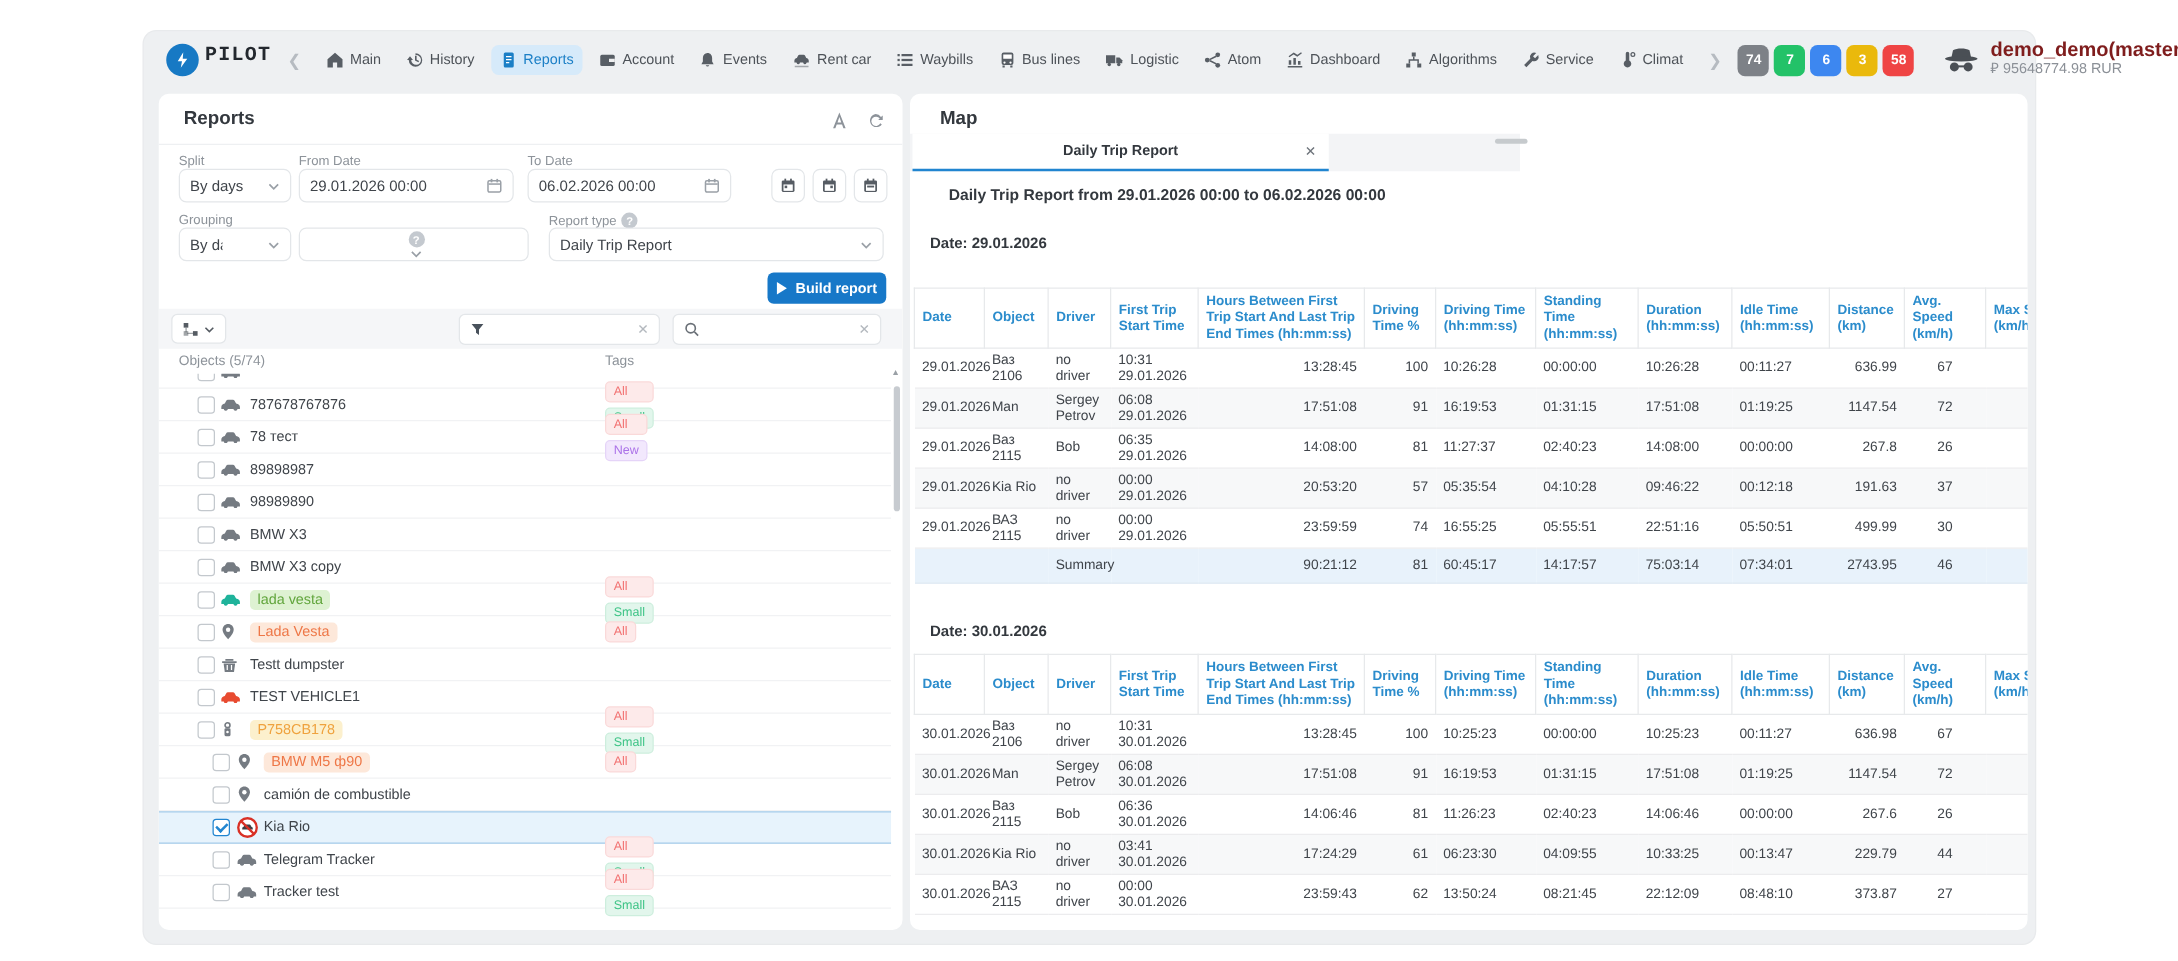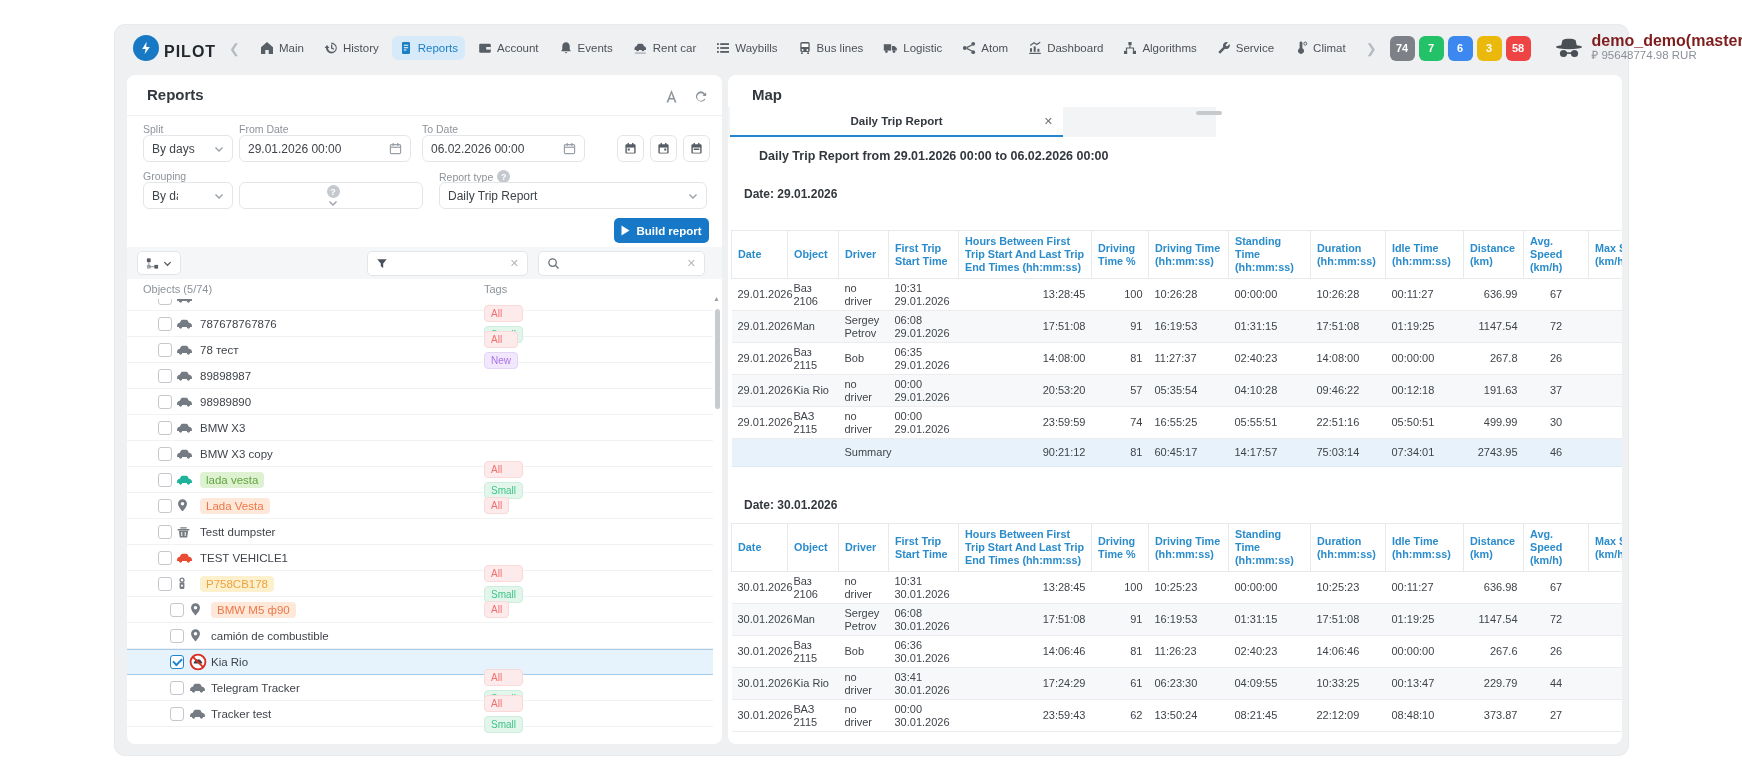--- a/index.html
+++ b/index.html
@@ -1,21 +1,21 @@
 <!DOCTYPE html>
 <html><head>
 <meta charset="utf-8">
 <style>
   * { margin:0; padding:0; box-sizing:border-box; }
   html,body { width:1742px; height:769px; background:#ffffff; font-family:"Liberation Sans", sans-serif; overflow:hidden; }
   .app { position:absolute; left:115px; top:25px; width:1513px; height:730px; background:#eef0f2; border-radius:10px; box-shadow:0 0 0 1px #e8eaec; }
 
   
   .nav { position:absolute; left:10px; right:10px; top:4px; height:38px; display:flex; align-items:center; gap:13px; padding:0 8px; }
-  .logo { display:flex; align-items:flex-end; gap:5px; flex:0 0 auto; }
+  .logo { display:flex; align-items:flex-start; gap:5px; flex:0 0 auto;font-family:Liberation Mono, monospace; }
   .logo-badge { width:26px; height:26px; border-radius:50%; background:#1779c4; display:flex; align-items:center; justify-content:center; }
   .logo-badge svg { width:16px; height:16px; }
   .logo-text { font-size:16px; font-weight:700; letter-spacing:1px; color:#23282e; }
   .nav-chev { color:#b6bbc1; font-size:13px; flex:0 0 auto; cursor:pointer; }
   .nav-item { display:flex; align-items:center; gap:5px; font-size:11.5px; color:#4d5258; padding:5px 7px; border-radius:6px; white-space:nowrap; cursor:pointer; }
   .nav-item .icn { color:#585e65; display:flex; }
   .nav-item.active { background:#d6eafa; color:#1b7fc6; }
   .nav-item.active .icn { color:#1b7fc6; }
   .icn svg { display:block; }
   .badges { display:flex; gap:4px; margin-left:auto; flex:0 0 auto; }

